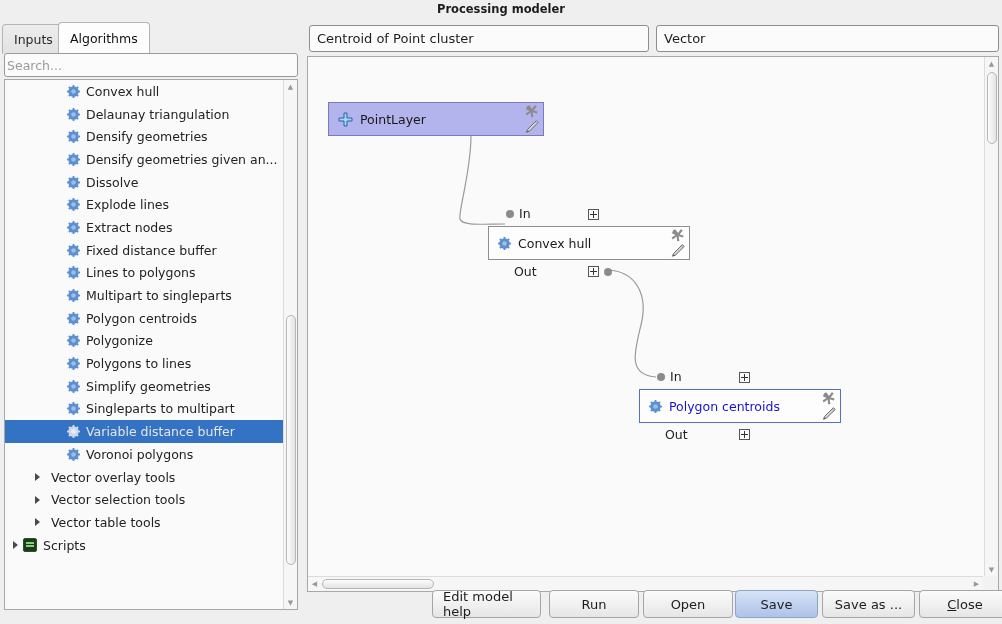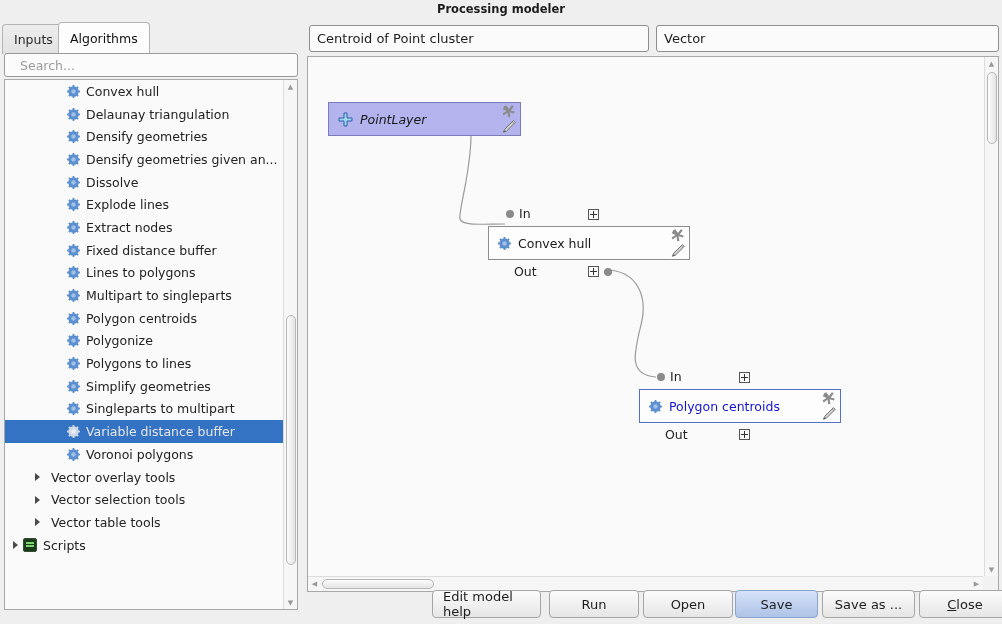--- a/index.html
+++ b/index.html
@@ -34,21 +34,21 @@
   .tab.active {
     background:#fdfdfd; height:32px; z-index:3;
     border-color:#b4b4b4; color:#111; font-weight:normal;
   }
   .tab-inputs { left:0; z-index:1; }
   .tab-algos  { left:56px; }
 
   .search-box {
     position:absolute; left:2px; top:31px; width:294px; height:24px;
     border:1px solid #9a9a9a; border-radius:3px;
-    background:#fbfbfb; display:flex; align-items:center; padding:0 15px;
+    background:#fbfbfb; display:flex; align-items:center; padding:0 2px;
     z-index:4;
   }
   .search-box .ph { color:#9b9b9b; font-size:12.5px; }
 
   .tree-wrap {
     position:absolute; left:2px; top:57px; width:294px; height:531px;
     border:1px solid #a8a8a8; background:#fafafa; overflow:hidden;
   }
   .tree-inner { position:absolute; left:0; top:0; right:14px; bottom:0; overflow:hidden; }
   .t-row {
@@ -491,21 +491,21 @@
 
   <div class="canvas-wrap">
     <div class="canvas" id="canvas">
 
       <svg class="links">
         <path d="M 163,78 C 163,115 150,155 152,162 C 154,169 175,167 197,167" fill="none" stroke="#9a9a9a" stroke-width="1.2"></path>
         <path d="M 297,213 C 330,213 340,240 333,268 C 326,296 320,318 348,320" fill="none" stroke="#9a9a9a" stroke-width="1.2"></path>
       </svg>
 
       <div id="nodes-layer">
-          <div class="node" style="left: 20px; top: 45px; width: 193px; font-style: italic;">
+          <div class="node" style="left: 20px; top: 45px; width: 216px;">
             <div class="node-box param">
               <span style="display: flex; align-items: center;">
                 <svg width="15" height="15" viewBox="0 0 15 15">
                   <path d="M6,1 H9 V6 H14 V9 H9 V14 H6 V9 H1 V6 H6 Z" fill="#9fd8f0" stroke="#2a5fa8" stroke-width="1"></path>
                 </svg>
               </span>
               <span class="node-label">PointLayer</span>
               <span class="btn-x"><svg width="16" height="15" viewBox="0 0 16 15">
                   <g fill="#8b8b8b">
                     <path d="M3.2,2.3 L5.2,1.3 L8,5 L10.8,1.3 L12.8,2.3 L9.6,6.4 L13.6,7.4 L13,9.6 L8.6,8.2 L9.4,13 L7.2,13.3 L6.6,8.4 L2.8,11.4 L1.6,9.6 L5.6,7 L1.9,5.3 Z"></path>

